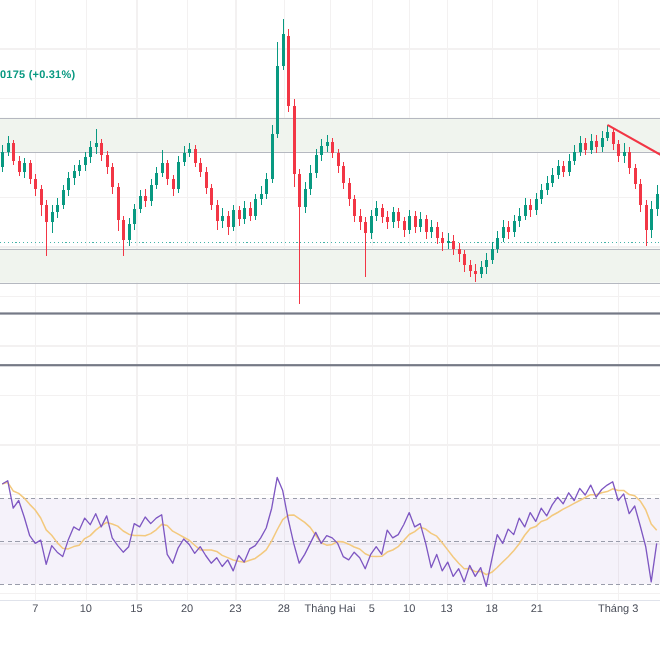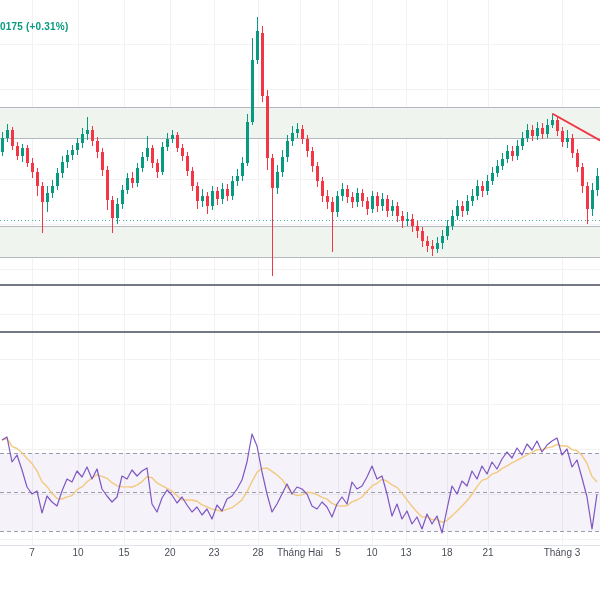--- a/index.html
+++ b/index.html
@@ -321,17 +321,17 @@
         <text x="258" y="556" text-anchor="middle" font-size="10" fill="#4a4e59" font-family="&quot;Liberation Sans&quot;,sans-serif">28</text>
         <text x="300" y="556" text-anchor="middle" font-size="10" fill="#4a4e59" font-family="&quot;Liberation Sans&quot;,sans-serif">Tháng Hai</text>
         <text x="338" y="556" text-anchor="middle" font-size="10" fill="#4a4e59" font-family="&quot;Liberation Sans&quot;,sans-serif">5</text>
         <text x="372" y="556" text-anchor="middle" font-size="10" fill="#4a4e59" font-family="&quot;Liberation Sans&quot;,sans-serif">10</text>
         <text x="406" y="556" text-anchor="middle" font-size="10" fill="#4a4e59" font-family="&quot;Liberation Sans&quot;,sans-serif">13</text>
         <text x="447" y="556" text-anchor="middle" font-size="10" fill="#4a4e59" font-family="&quot;Liberation Sans&quot;,sans-serif">18</text>
         <text x="488" y="556" text-anchor="middle" font-size="10" fill="#4a4e59" font-family="&quot;Liberation Sans&quot;,sans-serif">21</text>
         <text x="562" y="556" text-anchor="middle" font-size="10" fill="#4a4e59" font-family="&quot;Liberation Sans&quot;,sans-serif">Tháng 3</text>
       </g>
     </svg>
-  <div class="ticker-label" style="color: rgb(8, 153, 129);">0175 (+0.31%)</div>
+  <div class="ticker-label" style="color: rgb(8, 153, 129); margin-top: 42px;">0175 (+0.31%)</div>
   <div class="pane-sep" id="sep1" style="top: 284px;"></div>
   <div class="pane-sep" id="sep2" style="top: 331px;"></div>
   <div class="time-axis-hit"></div>
 </div>
 
 </body></html>

